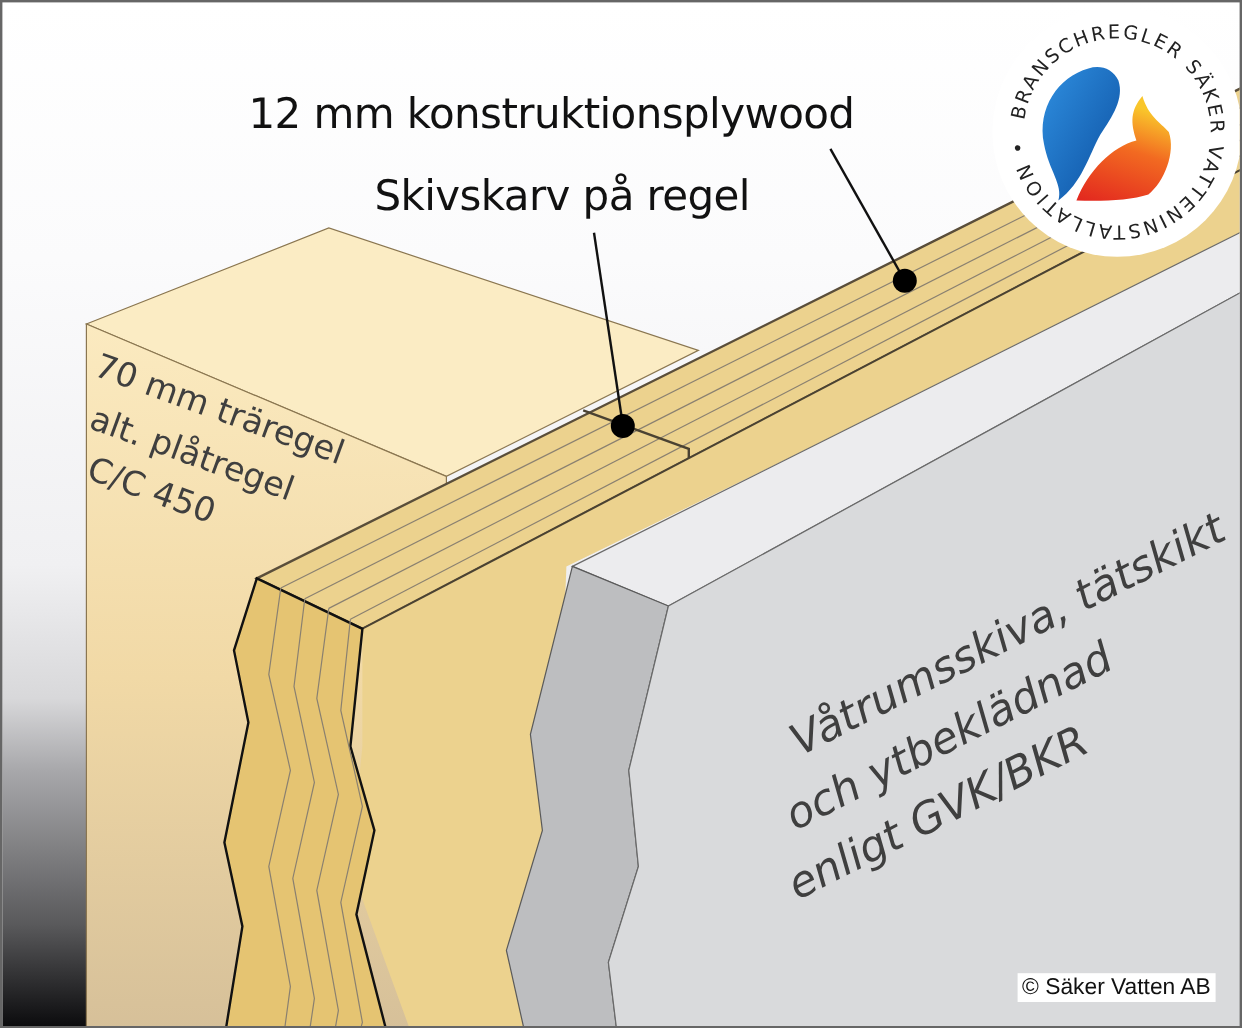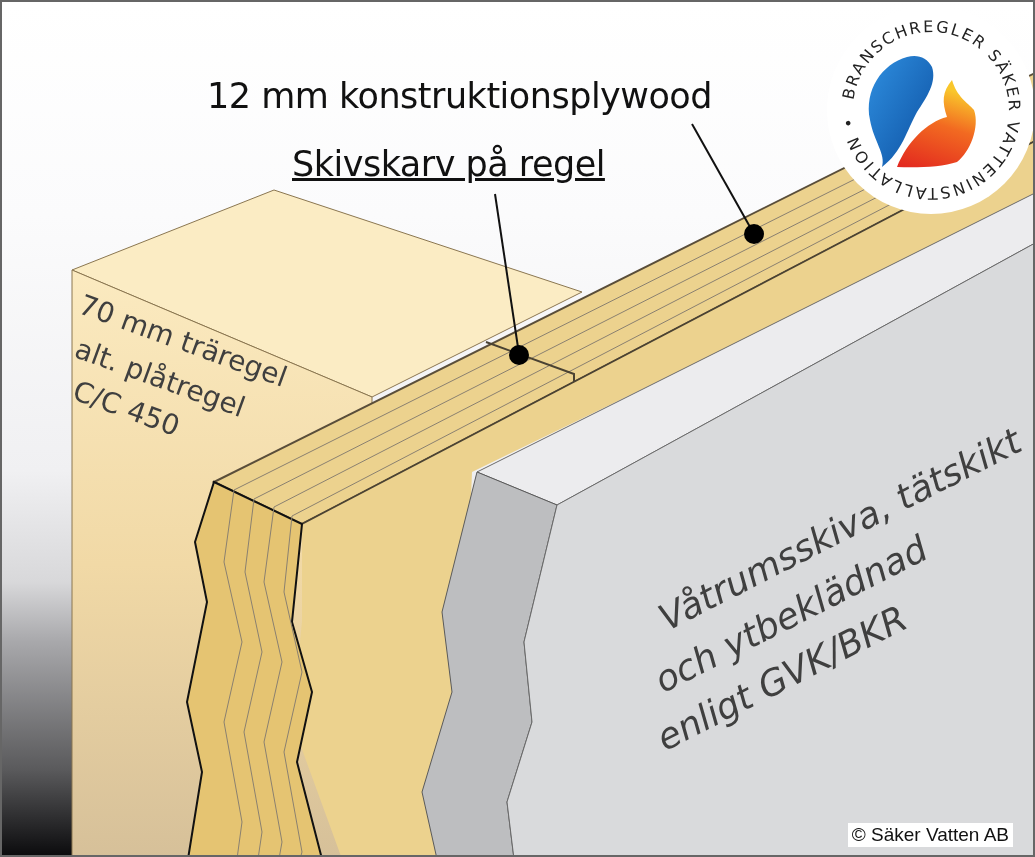--- a/index.html
+++ b/index.html
@@ -3,21 +3,21 @@
   <meta charset="utf-8">
   <style>
     html, body { margin: 0; padding: 0; }
     body { width: 1035px; height: 857px; overflow: hidden; background: #fff; }
     .frame { position: relative; width: 1035px; height: 857px; box-sizing: border-box; border: 2px solid #666; overflow: hidden;
       background: linear-gradient(to bottom, #ffffff 0%, #fbfbfc 25%, #f0f0f2 55%, #d8d8da 68%, #a8a8ab 75%, #5a5a5c 90%, #0c0c0e 100%); }
     svg.scene { position: absolute; left: 0; top: 0; }
     .txt { font-family: "DejaVu Sans", sans-serif; }
     .label-top { position: absolute; font-family: "DejaVu Sans", sans-serif; color: #111; font-size: 35px; white-space: nowrap; letter-spacing: -0.5px; }
     .rot-label { position: absolute; font-family: "DejaVu Sans", sans-serif; color: #3f3f3f; white-space: nowrap; transform-origin: left top; }
-    .copyright { position: absolute; right: 20px; bottom: 8px; background: #fff; padding: 1px 4px; font-family: "Liberation Sans", sans-serif; font-size: 19px; color: #111; }
+    .copyright { position: absolute; right: 20px; bottom: 20px; background: #fff; padding: 1px 4px; font-family: "Liberation Sans", sans-serif; font-size: 19px; color: #111; }
   </style>
 </head>
 <body>
 
 <div class="frame">
   <svg class="scene" width="1035" height="857" viewBox="0 0 1035 857">
     <defs>
       <linearGradient id="studGrad" x1="0" y1="0" x2="0" y2="1">
         <stop offset="0" stop-color="#fbeac0"></stop>
         <stop offset="0.5" stop-color="#f1d9a6"></stop>
@@ -79,21 +79,21 @@
       <path id="ringPath" d="M 929,108 m -78,0 a 78,78 0 1,1 156,0 a 78,78 0 1,1 -156,0" fill="none"></path>
       <text class="txt" font-size="16" fill="#222" letter-spacing="2">
         <textPath href="#ringPath" startOffset="2%">BRANSCHREGLER SÄKER VATTENINSTALLATION •</textPath>
       </text>
       <path d="M 905,55 C 880,62 862,88 868,118 C 872,140 884,152 880,165 C 900,150 905,128 915,110 C 925,95 935,80 930,65 C 925,55 915,52 905,55 Z" fill="url(#dropGrad)"></path>
       <path d="M 895,165 C 905,140 925,120 945,115 C 940,100 940,90 950,78 C 955,95 965,100 972,108 C 978,125 968,150 955,160 C 940,165 915,166 895,165 Z" fill="url(#flameGrad)"></path>
     </g>
   </svg>
 
   <div class="label-top" style="left:205px; top:74px;">12 mm konstruktionsplywood</div>
-  <div class="label-top" style="left:290px; top:142px;text-decoration:underline;">Skivskarv på regel</div>
+  <div class="label-top" style="left:310px; top:142px;">Skivskarv på regel</div>
 
   <div class="rot-label" style="left:84px; top:286px; font-size:28px; transform: rotate(20deg);">70 mm träregel</div>
   <div class="rot-label" style="left:80px; top:330px; font-size:28px; transform: rotate(20deg);">alt. plåtregel</div>
   <div class="rot-label" style="left:78px; top:372px; font-size:28px; transform: rotate(20deg);">C/C 450</div>
 
   <div class="rot-label" style="left:650px; top:600px; font-size:36px; font-style:italic; transform: rotate(-27deg);">Våtrumsskiva, tätskikt</div>
   <div class="rot-label" style="left:646px; top:662px; font-size:36px; font-style:italic; transform: rotate(-27deg);">och ytbeklädnad</div>
   <div class="rot-label" style="left:648px; top:720px; font-size:36px; font-style:italic; transform: rotate(-27deg);">enligt GVK/BKR</div>
 
   <div class="copyright">© Säker Vatten AB</div>

